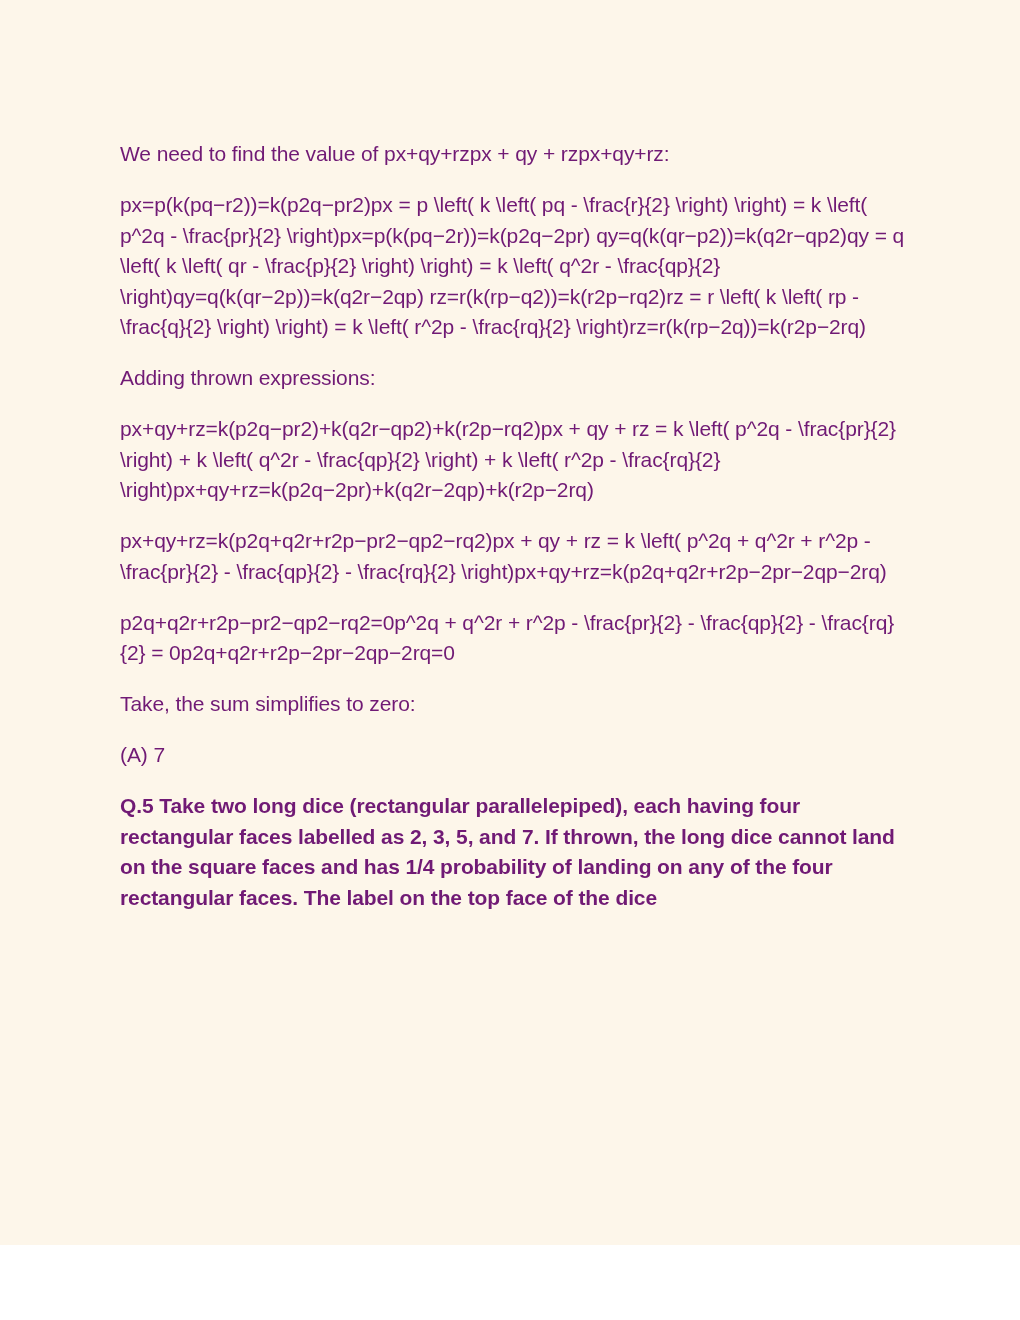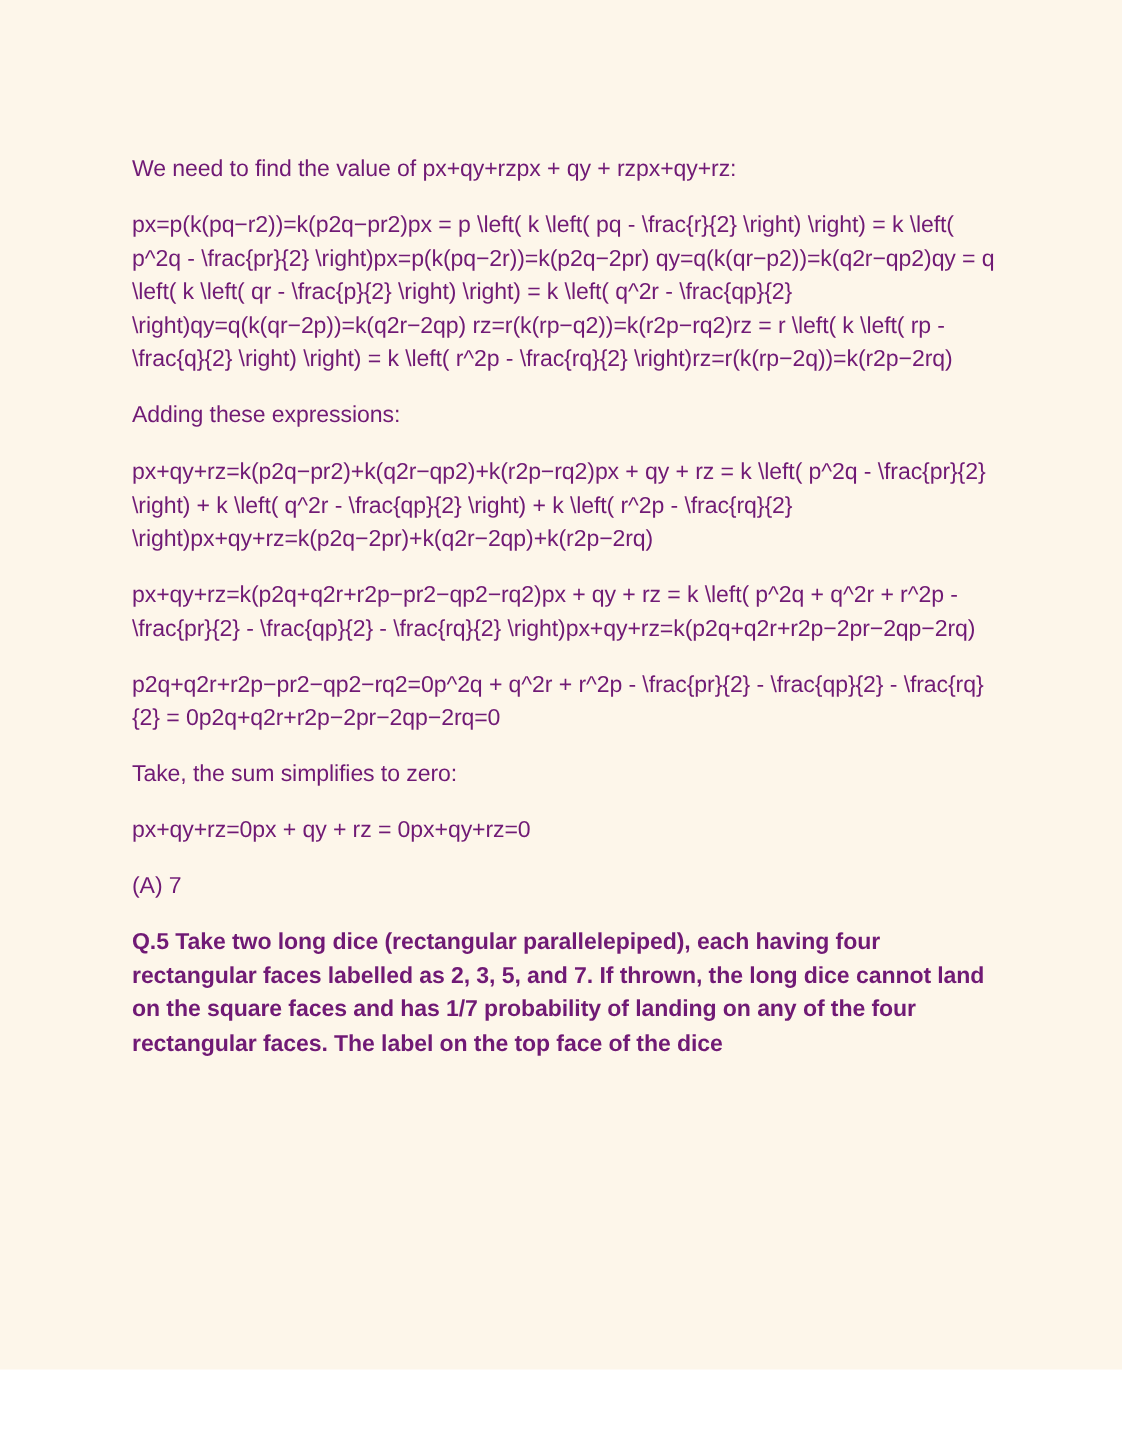--- a/index.html
+++ b/index.html
@@ -38,22 +38,21 @@
       margin-bottom: 0;
     }
   </style>
 </head>
 <body>
 
 <div class="page">
   <div class="content">
     <p>We need to find the value of px+qy+rzpx + qy + rzpx+qy+rz:</p>
     <p>px=p(k(pq−r2))=k(p2q−pr2)px = p \left( k \left( pq - \frac{r}{2} \right) \right) = k \left( p^2q - \frac{pr}{2} \right)px=p(k(pq−2r))=k(p2q−2pr) qy=q(k(qr−p2))=k(q2r−qp2)qy = q \left( k \left( qr - \frac{p}{2} \right) \right) = k \left( q^2r - \frac{qp}{2} \right)qy=q(k(qr−2p))=k(q2r−2qp) rz=r(k(rp−q2))=k(r2p−rq2)rz = r \left( k \left( rp - \frac{q}{2} \right) \right) = k \left( r^2p - \frac{rq}{2} \right)rz=r(k(rp−2q))=k(r2p−2rq)</p>
-    <p>Adding these expressions:</p>
+    <p>Adding thrown expressions:</p>
     <p>px+qy+rz=k(p2q−pr2)+k(q2r−qp2)+k(r2p−rq2)px + qy + rz = k \left( p^2q - \frac{pr}{2} \right) + k \left( q^2r - \frac{qp}{2} \right) + k \left( r^2p - \frac{rq}{2} \right)px+qy+rz=k(p2q−2pr)+k(q2r−2qp)+k(r2p−2rq)</p>
     <p>px+qy+rz=k(p2q+q2r+r2p−pr2−qp2−rq2)px + qy + rz = k \left( p^2q + q^2r + r^2p - \frac{pr}{2} - \frac{qp}{2} - \frac{rq}{2} \right)px+qy+rz=k(p2q+q2r+r2p−2pr−2qp−2rq)</p>
     <p>p2q+q2r+r2p−pr2−qp2−rq2=0p^2q + q^2r + r^2p - \frac{pr}{2} - \frac{qp}{2} - \frac{rq}{2} = 0p2q+q2r+r2p−2pr−2qp−2rq=0</p>
     <p>Take, the sum simplifies to zero:</p>
-    <p>px+qy+rz=0px + qy + rz = 0px+qy+rz=0</p>
     <p>(A) 7</p>
-    <p class="question">Q.5 Take two long dice (rectangular parallelepiped), each having four rectangular faces labelled as 2, 3, 5, and 7. If thrown, the long dice cannot land on the square faces and has 1/7 probability of landing on any of the four rectangular faces. The label on the top face of the dice</p>
+    <p class="question">Q.5 Take two long dice (rectangular parallelepiped), each having four rectangular faces labelled as 2, 3, 5, and 7. If thrown, the long dice cannot land on the square faces and has 1/4 probability of landing on any of the four rectangular faces. The label on the top face of the dice</p>
   </div>
 </div>
 
 </body></html>

